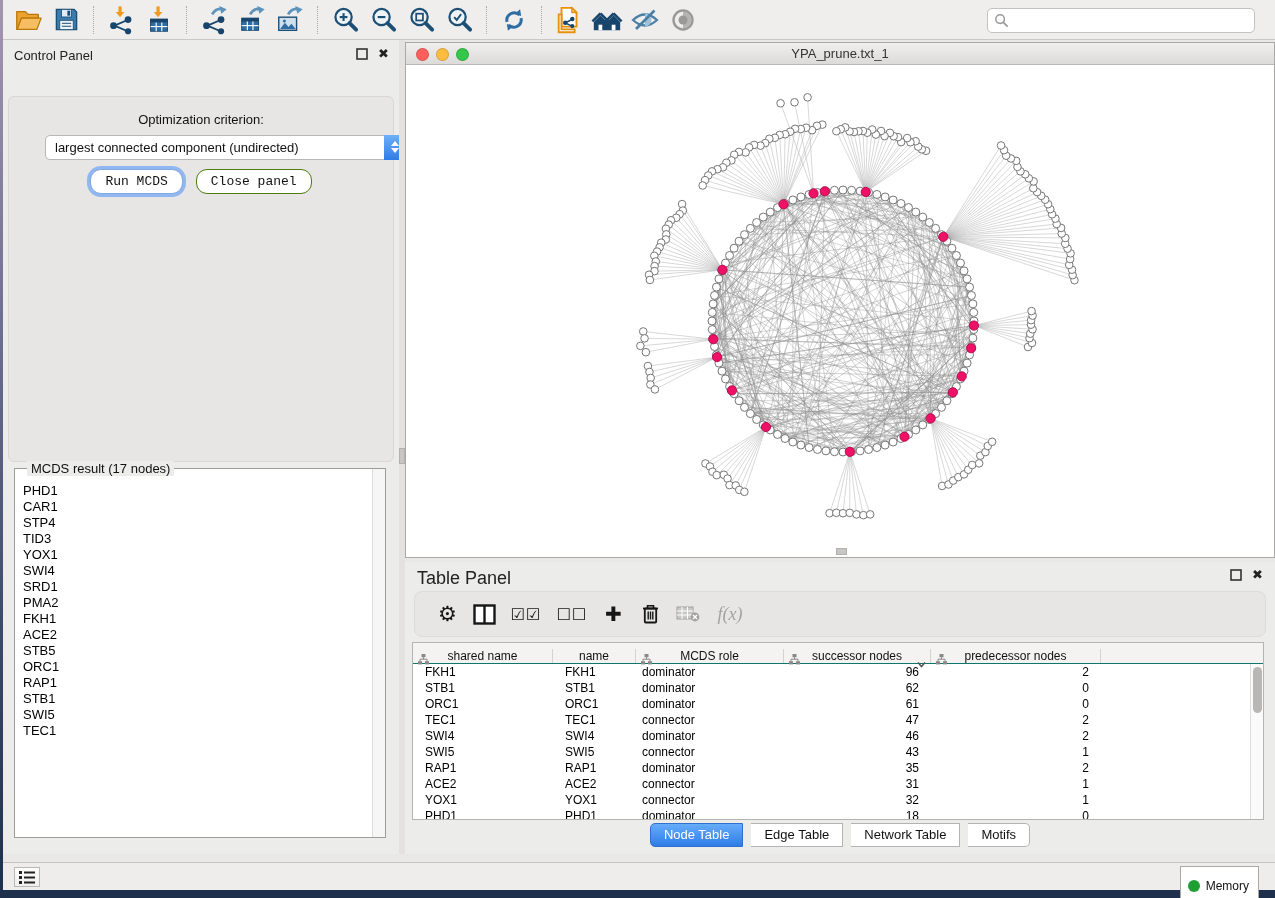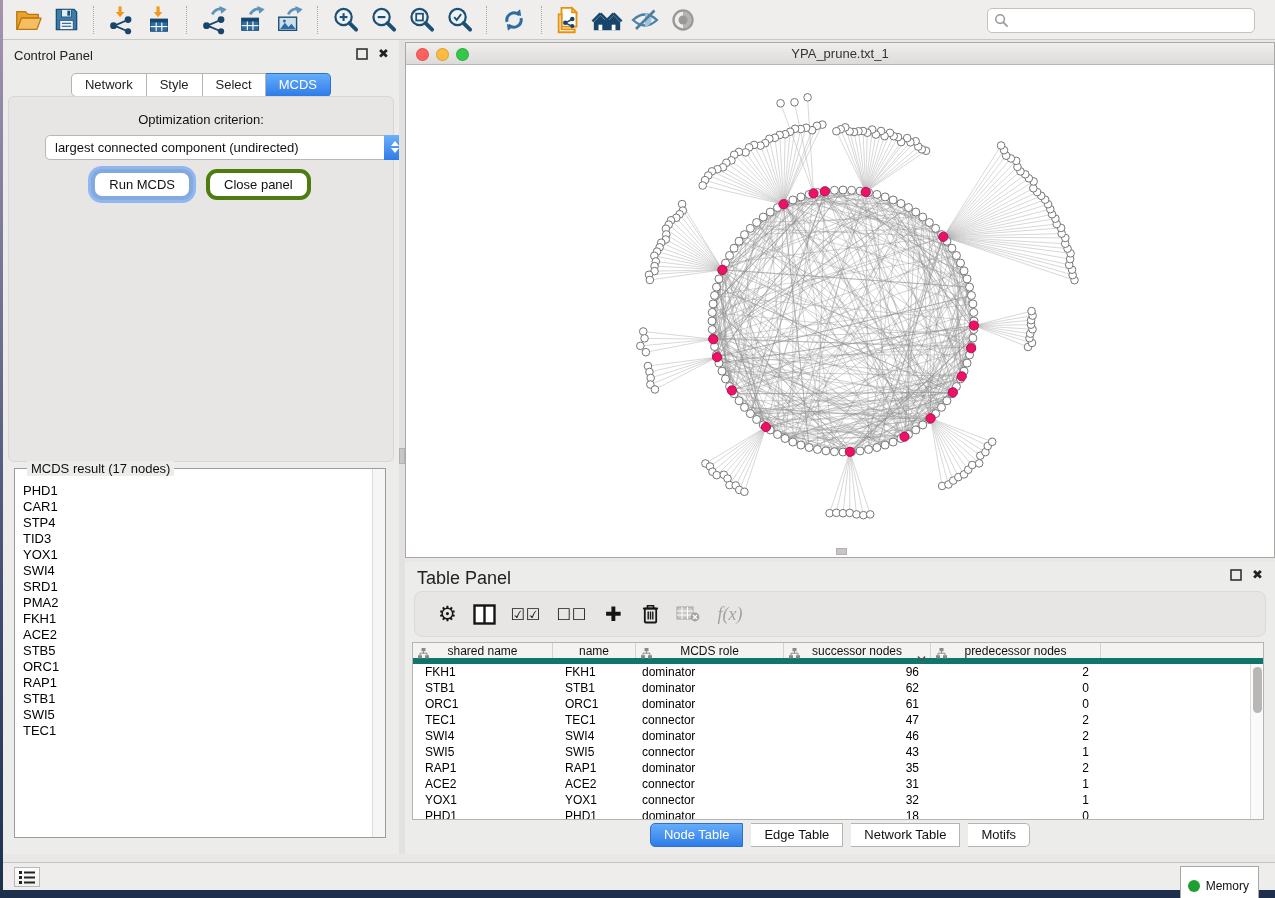--- a/index.html
+++ b/index.html
@@ -45,21 +45,21 @@
   .crit-label { position:absolute; top:15px; left:0; right:0; text-align:center; font-size:13px; color:#111; }
   .dropdown { position:absolute; left:36px; top:38px; width:360px; height:25px; background:#fff;
     border:1px solid #b8b7b6; border-radius:5px; display:flex; align-items:center; }
   .dropdown .dd-text { flex:1; padding-left:9px; font-size:13px; color:#111; white-space:nowrap; }
   .dd-stepper { width:21px; height:25px; margin:-1px -1px 0 0; border-radius:0 5px 5px 0;
     background:linear-gradient(#6db1f9,#2f7ce8); display:flex; flex-direction:column; align-items:center; justify-content:center; gap:2px; }
   .dd-stepper i { display:block; width:0; height:0; border-left:4px solid transparent; border-right:4px solid transparent; }
   .dd-up { border-bottom:5px solid #fff; }
   .dd-down { border-top:5px solid #fff; }
   .cp-buttons { position:absolute; top:72px; left:0; right:0; display:flex; justify-content:center; gap:13px; }
-  .btn { background:#fff; border:4px solid #4d7c0f; border-radius:11px; padding:4px 14px; font-size:13px; color:#111; }
+  .btn { background:#fff; border:1px solid #4d7c0f; border-radius:11px; padding:4px 14px; font-size:13px; color:#111;font-family:Liberation Mono, monospace; }
   .btn.focus-ring { box-shadow:0 0 0 3px rgba(98,158,250,.65); border-color:#84a9dd; }
 
   .mcds-group { position:absolute; left:11px; top:428px; width:372px; height:370px;
     border:1px solid #9d9c9b; background:#fff; }
   .mcds-legend { position:absolute; top:-8px; left:12px; background:#ececeb; padding:0 4px; font-size:13px; color:#111; }
   .mcds-list { position:absolute; left:0; top:4px; bottom:0; right:13px; overflow:hidden; padding:10px 0 0 8px; }
   .mcds-item { font-size:13px; line-height:16px; color:#000; }
   .mcds-scroll { position:absolute; right:0; top:0; bottom:0; width:13px; background:#f6f6f6; border-left:1px solid #ddd; }
 
   
@@ -81,21 +81,21 @@
   .table-panel { position:absolute; left:0; right:0; top:522px; bottom:0; background:#ececeb; }
   .tp-header { position:absolute; left:12px; top:6px; font-size:18px; color:#222; }
   .tp-winbtns { position:absolute; right:12px; top:6px; display:flex; gap:10px; align-items:center; }
   .tp-toolbar { position:absolute; left:9px; right:9px; top:29px; height:46px; background:#e7e6e5;
     border:1px solid #dcdbda; border-radius:8px; display:flex; align-items:center; padding-left:14px; gap:0; }
   .tpt-btn { width:37px; height:38px; display:flex; align-items:center; justify-content:center; }
   .glyph { font-family:"DejaVu Sans", sans-serif; color:#161616; }
   .fx { font-family:"Liberation Serif", serif; font-style:italic; font-size:18px; color:#a3a2a1; }
 
   .data-table { position:absolute; left:7px; right:11px; top:80px; bottom:34px; background:#fff; border:1px solid #b5b4b3; }
-  .dt-header { display:flex; height:21px; background:#f4f3f2; border-bottom:6px solid #0f766e; }
+  .dt-header { display:flex; height:21px; background:#f4f3f2; border-bottom:1px solid #0f766e;align-items:flex-end; }
   .th { position:relative; display:flex; align-items:center; justify-content:center; border-right:1px solid #d4d3d2;
     font-size:12px; color:#111; }
   .th .tree { position:absolute; left:5px; top:5px; }
   .th .sortchev { position:absolute; right:6px; top:8px; width:7px; height:7px; }
   .dt-rows { position:absolute; left:0; right:13px; top:21px; bottom:0; overflow:hidden; }
   .tr { display:flex; height:16px; }
   .td { font-size:12px; line-height:16px; color:#000; white-space:nowrap; overflow:hidden; }
   .td.left { padding-left:12px; text-align:left; }
   .td.role { padding-left:6px; }
   .td.num { text-align:right; padding-right:12px; }
@@ -300,26 +300,20 @@
     <div class="control-panel">
       <div class="cp-header">Control Panel</div>
       <div class="win-btns">
         <span class="float-btn">
               <svg width="12" height="12" viewBox="0 0 12 12">
                 <rect x="1" y="1" width="10" height="10" fill="none" stroke="#333" stroke-width="1.6"></rect>
               </svg>
             </span>
         <span class="close-x">✖</span>
       </div>
-      <div class="cp-tabs" id="cp-tabs">
-            <div class="cp-tab">Network</div>
-            <div class="cp-tab">Style</div>
-            <div class="cp-tab">Select</div>
-            <div class="cp-tab active">MCDS</div>
-          </div>
 
       <div class="cp-box">
         <div class="crit-label">Optimization criterion:</div>
         <div class="dropdown">
           <span class="dd-text">largest connected component (undirected)</span>
           <span class="dd-stepper">
                 <i class="dd-up"></i>
                 <i class="dd-down"></i>
               </span>
         </div>

